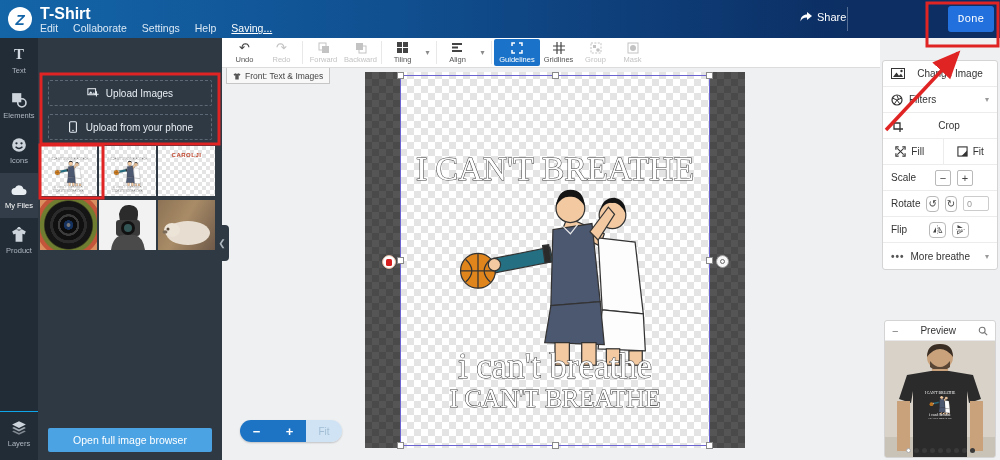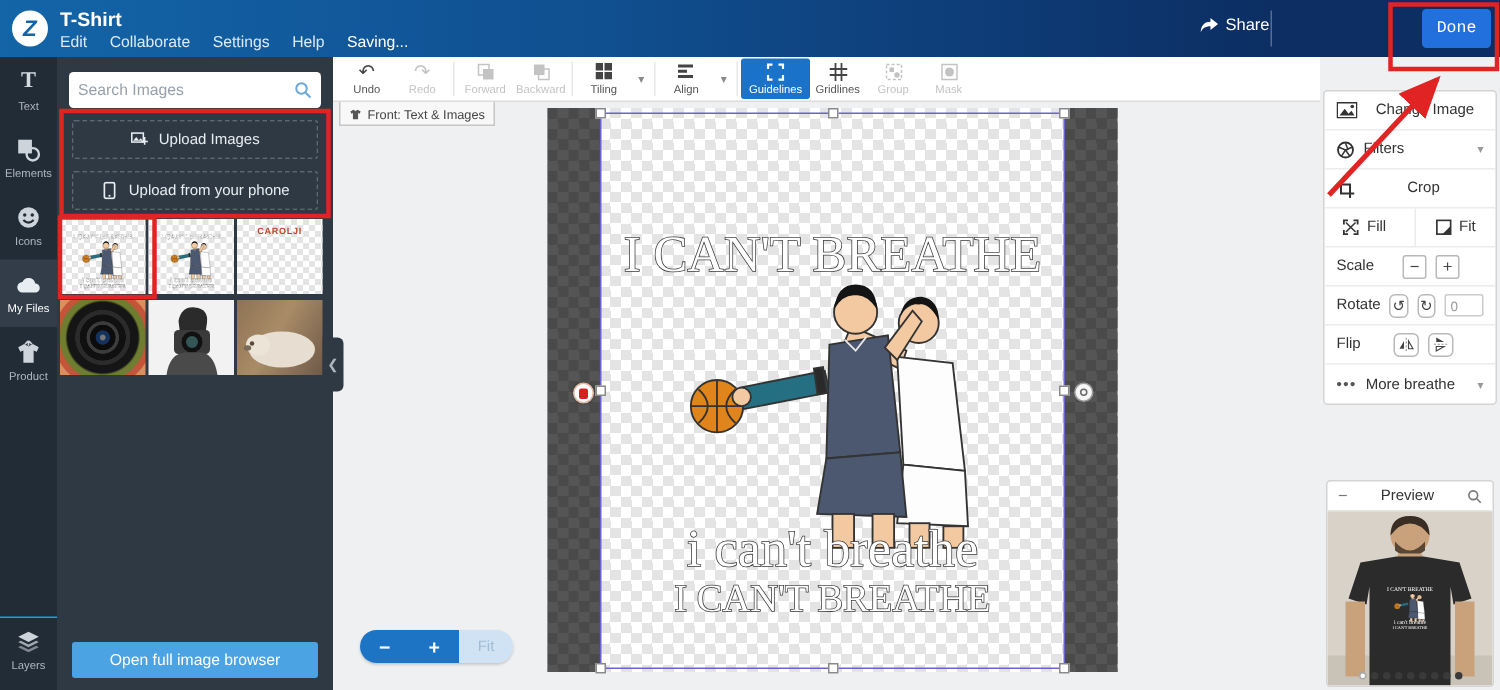--- a/index.html
+++ b/index.html
@@ -3,24 +3,24 @@
 <meta charset="utf-8">
 <style>
   * { margin:0; padding:0; box-sizing:border-box; }
   html,body { width:1000px; height:460px; font-family:"Liberation Sans", sans-serif; overflow:hidden; background:#eef0f2; }
   .abs { position:absolute; }
   #stage { position:relative; width:1000px; height:460px; }
 
   
   #topbar { left:0; top:0; width:1000px; height:38px; background:linear-gradient(90deg,#1365a8 0%,#104f90 40%,#0c2e63 85%); z-index:10; }
   #logo { left:8px; top:7px; width:24px; height:24px; border-radius:50%; background:#fff; display:flex; align-items:center; justify-content:center; font-weight:bold; font-style:italic; font-size:15px; color:#1365a8; }
-  #doc-title { left:40px; top:5px; color:#fff; font-size:13px; font-weight:bold; }
+  #doc-title { left:40px; top:5px; color:#fff; font-size:16px; font-weight:bold; }
   #topmenu { left:40px; top:22px; display:flex; gap:15px; font-size:10.5px; color:#dcE9f5; color:#dce9f5; }
   #topmenu .mi { cursor:default; }
-  #topmenu .saving { color:#fff; }
+  #topmenu .saving { text-decoration:underline; color:#fff; }
   #share-btn { left:800px; top:11px; display:flex; align-items:center; gap:5px; color:#fff; font-size:11px; }
   #top-divider { left:847px; top:7px; width:1px; height:24px; background:rgba(255,255,255,.3); }
   #invite-btn { left:857px; top:6px; width:86px; height:26px; background:#2fc089; border-radius:3px; color:#fff; font-size:11px; display:flex; align-items:center; justify-content:center; }
   #done-btn { left:948px; top:6px; width:46px; height:26px; background:#2170dd; border-radius:3px; color:#fff; font-size:11px; display:flex; align-items:center; justify-content:center;font-family:Liberation Mono, monospace; }
 
   
   #icon-rail { left:0; top:38px; width:38px; height:422px; background:#222c36; z-index:6; }
   .rail-item { position:relative; width:38px; height:45px; display:flex; flex-direction:column; align-items:center; justify-content:center; gap:3px; color:#c4ccd4; }
   .rail-item .lbl { font-size:7.5px; color:#aeb7c0; }
   .rail-item.selected { background:#323d49; }
@@ -195,27 +195,20 @@
       <svg viewBox="0 0 14 14">
           <path d="M7 1 L13 4 L7 7 L1 4 Z" fill="#cdd4db"></path>
           <path d="M2.5 6.2 L7 8.4 L11.5 6.2 L13 7 L7 10 L1 7 Z" fill="#cdd4db" opacity=".75"></path>
           <path d="M2.5 9.2 L7 11.4 L11.5 9.2 L13 10 L7 13 L1 10 Z" fill="#cdd4db" opacity=".55"></path>
         </svg>
       <div class="lbl">Layers</div>
     </div>
   </div>
 
   <div id="left-panel" class="abs">
-    <div id="search-wrap">
-      <input type="text" placeholder="Search Images" style="">
-      <svg width="12" height="12" viewBox="0 0 12 12">
-          <circle cx="5" cy="5" r="3.5" fill="none" stroke="#6aa7d8" stroke-width="1.3"></circle>
-          <line x1="7.8" y1="7.8" x2="11" y2="11" stroke="#6aa7d8" stroke-width="1.3"></line>
-        </svg>
-    </div>
     <div class="upload-btn" style="top:76px">
       <svg viewBox="0 0 9 13">
           <rect x=".8" y=".8" width="7.4" height="11.4" rx="1.2" fill="none" stroke="#e8edf2" stroke-width="1.2"></rect>
           <circle cx="4.5" cy="10.3" r=".8" fill="#e8edf2"></circle>
         </svg>
       <span>Upload from your phone</span>
     </div>
     <div class="upload-btn" style="top:42px">
       <svg viewBox="0 0 14 12">
           <rect x="1" y="1" width="9" height="7" fill="none" stroke="#e8edf2" stroke-width="1.2"></rect>

